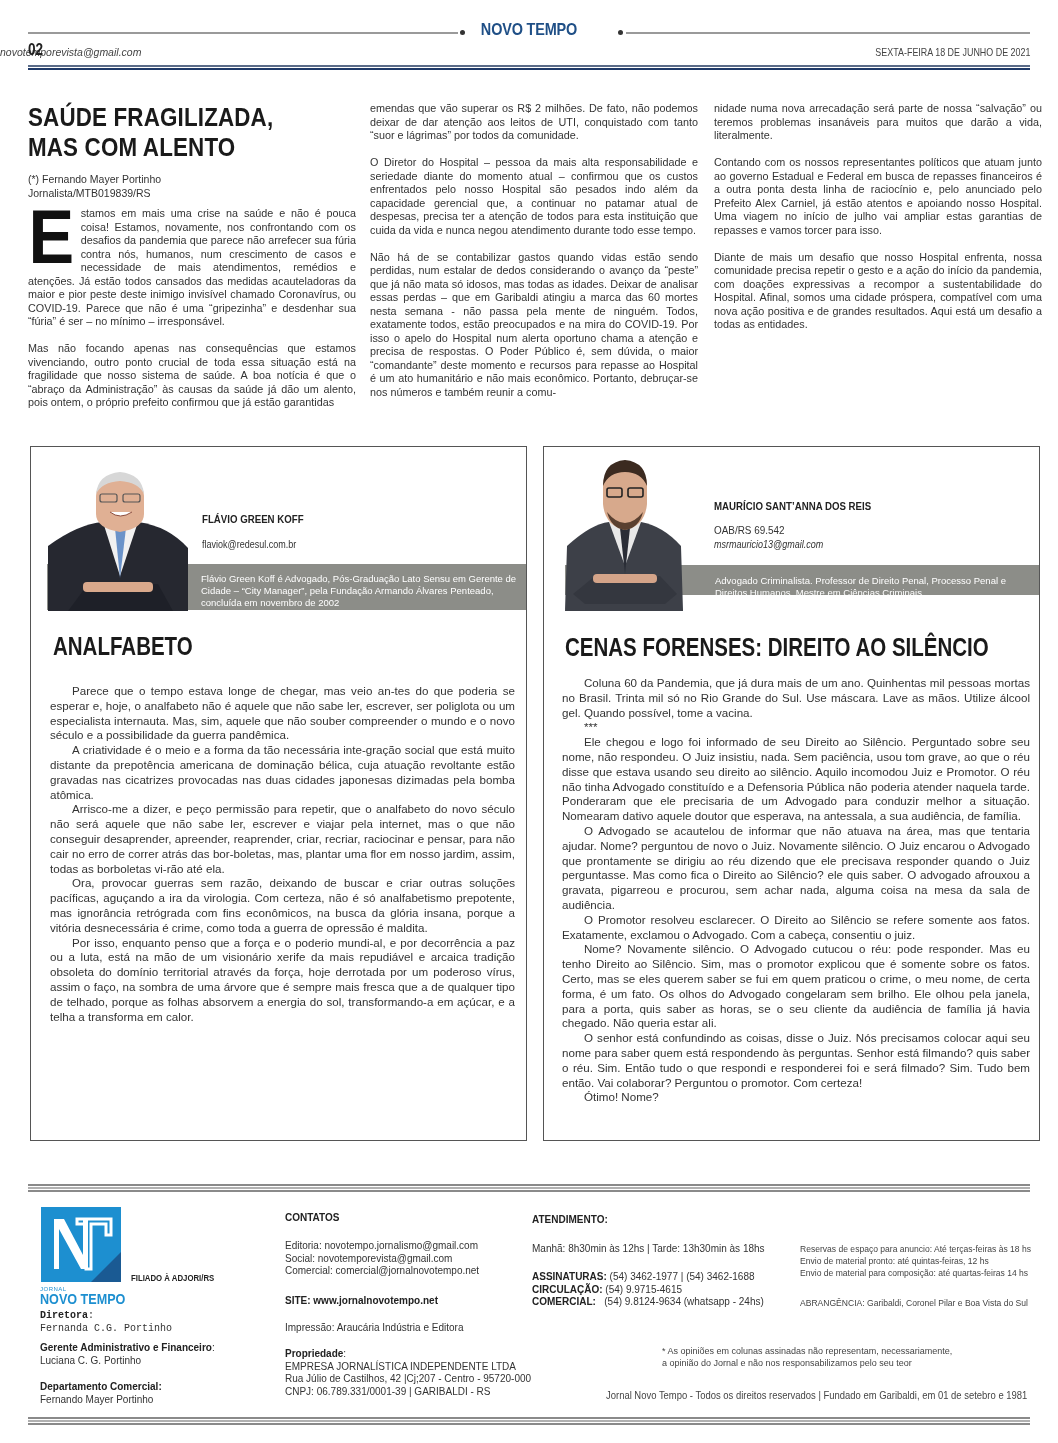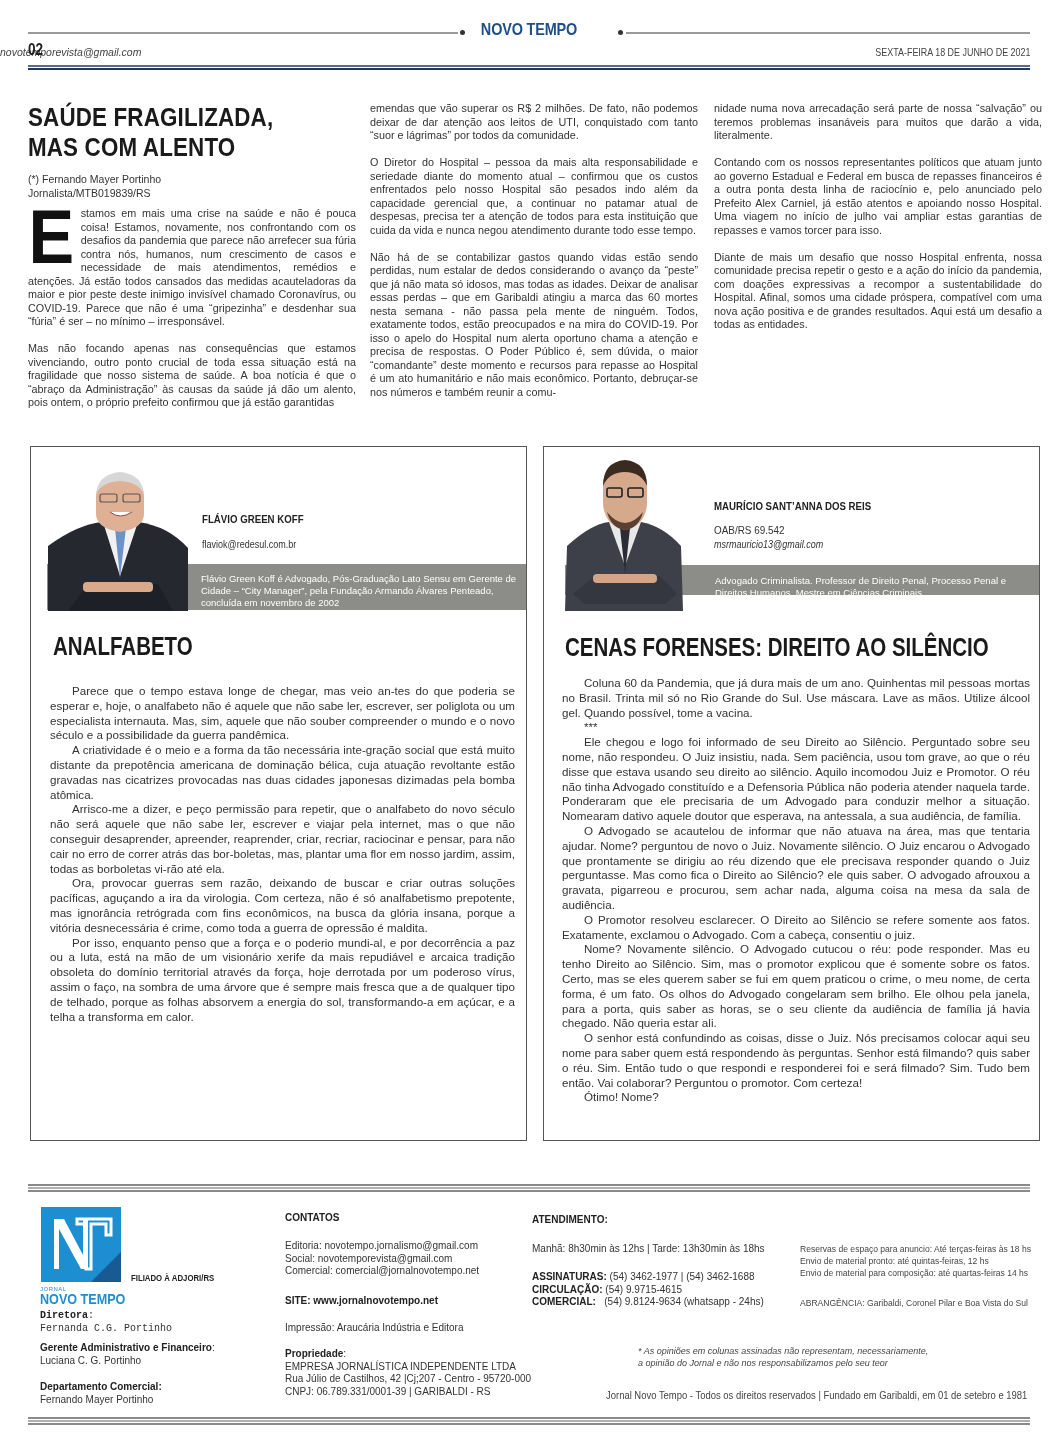--- a/index.html
+++ b/index.html
@@ -217,21 +217,21 @@
   <div><b>COMERCIAL:</b> &nbsp; <span>(54) 9.8124-9634 (whatsapp - 24hs)</span></div>
 </div>
 
 <div class="abs sm narrow" style="left:800px;top:1243px;">
   <div>Reservas de espaço para anuncio: Até terças-feiras às 18 hs</div>
   <div>Envio de material pronto: até quintas-feiras, 12 hs</div>
   <div>Envio de material para composição: até quartas-feiras 14 hs</div>
 </div>
 <div class="abs sm narrow" style="left:800px;top:1297px;">ABRANGÊNCIA: Garibaldi, Coronel Pilar e Boa Vista do Sul</div>
 
-<div class="abs" style="left:638px;top:1346px;font-size:9px;line-height:11.5px;color:#444;font-style:italic;">
+<div class="abs" style="left:662px;top:1346px;font-size:9px;line-height:11.5px;color:#444;">
   <div>* As opiniões em colunas assinadas não representam, necessariamente,</div>
   <div>a opinião do Jornal e não nos responsabilizamos pelo seu teor</div>
 </div>
 <div class="abs narrow" style="left:606px;top:1389px;font-size:10.5px;color:#444;">Jornal Novo Tempo - Todos os direitos reservados | Fundado em Garibaldi, em 01 de setebro e 1981</div>
 
 <div class="ftr-rule" style="top:1417px;"></div>
 <div class="ftr-rule" style="top:1420px;background:#b0b0b0;"></div>
 <div class="ftr-rule" style="top:1423px;"></div>
 
 </body></html>

